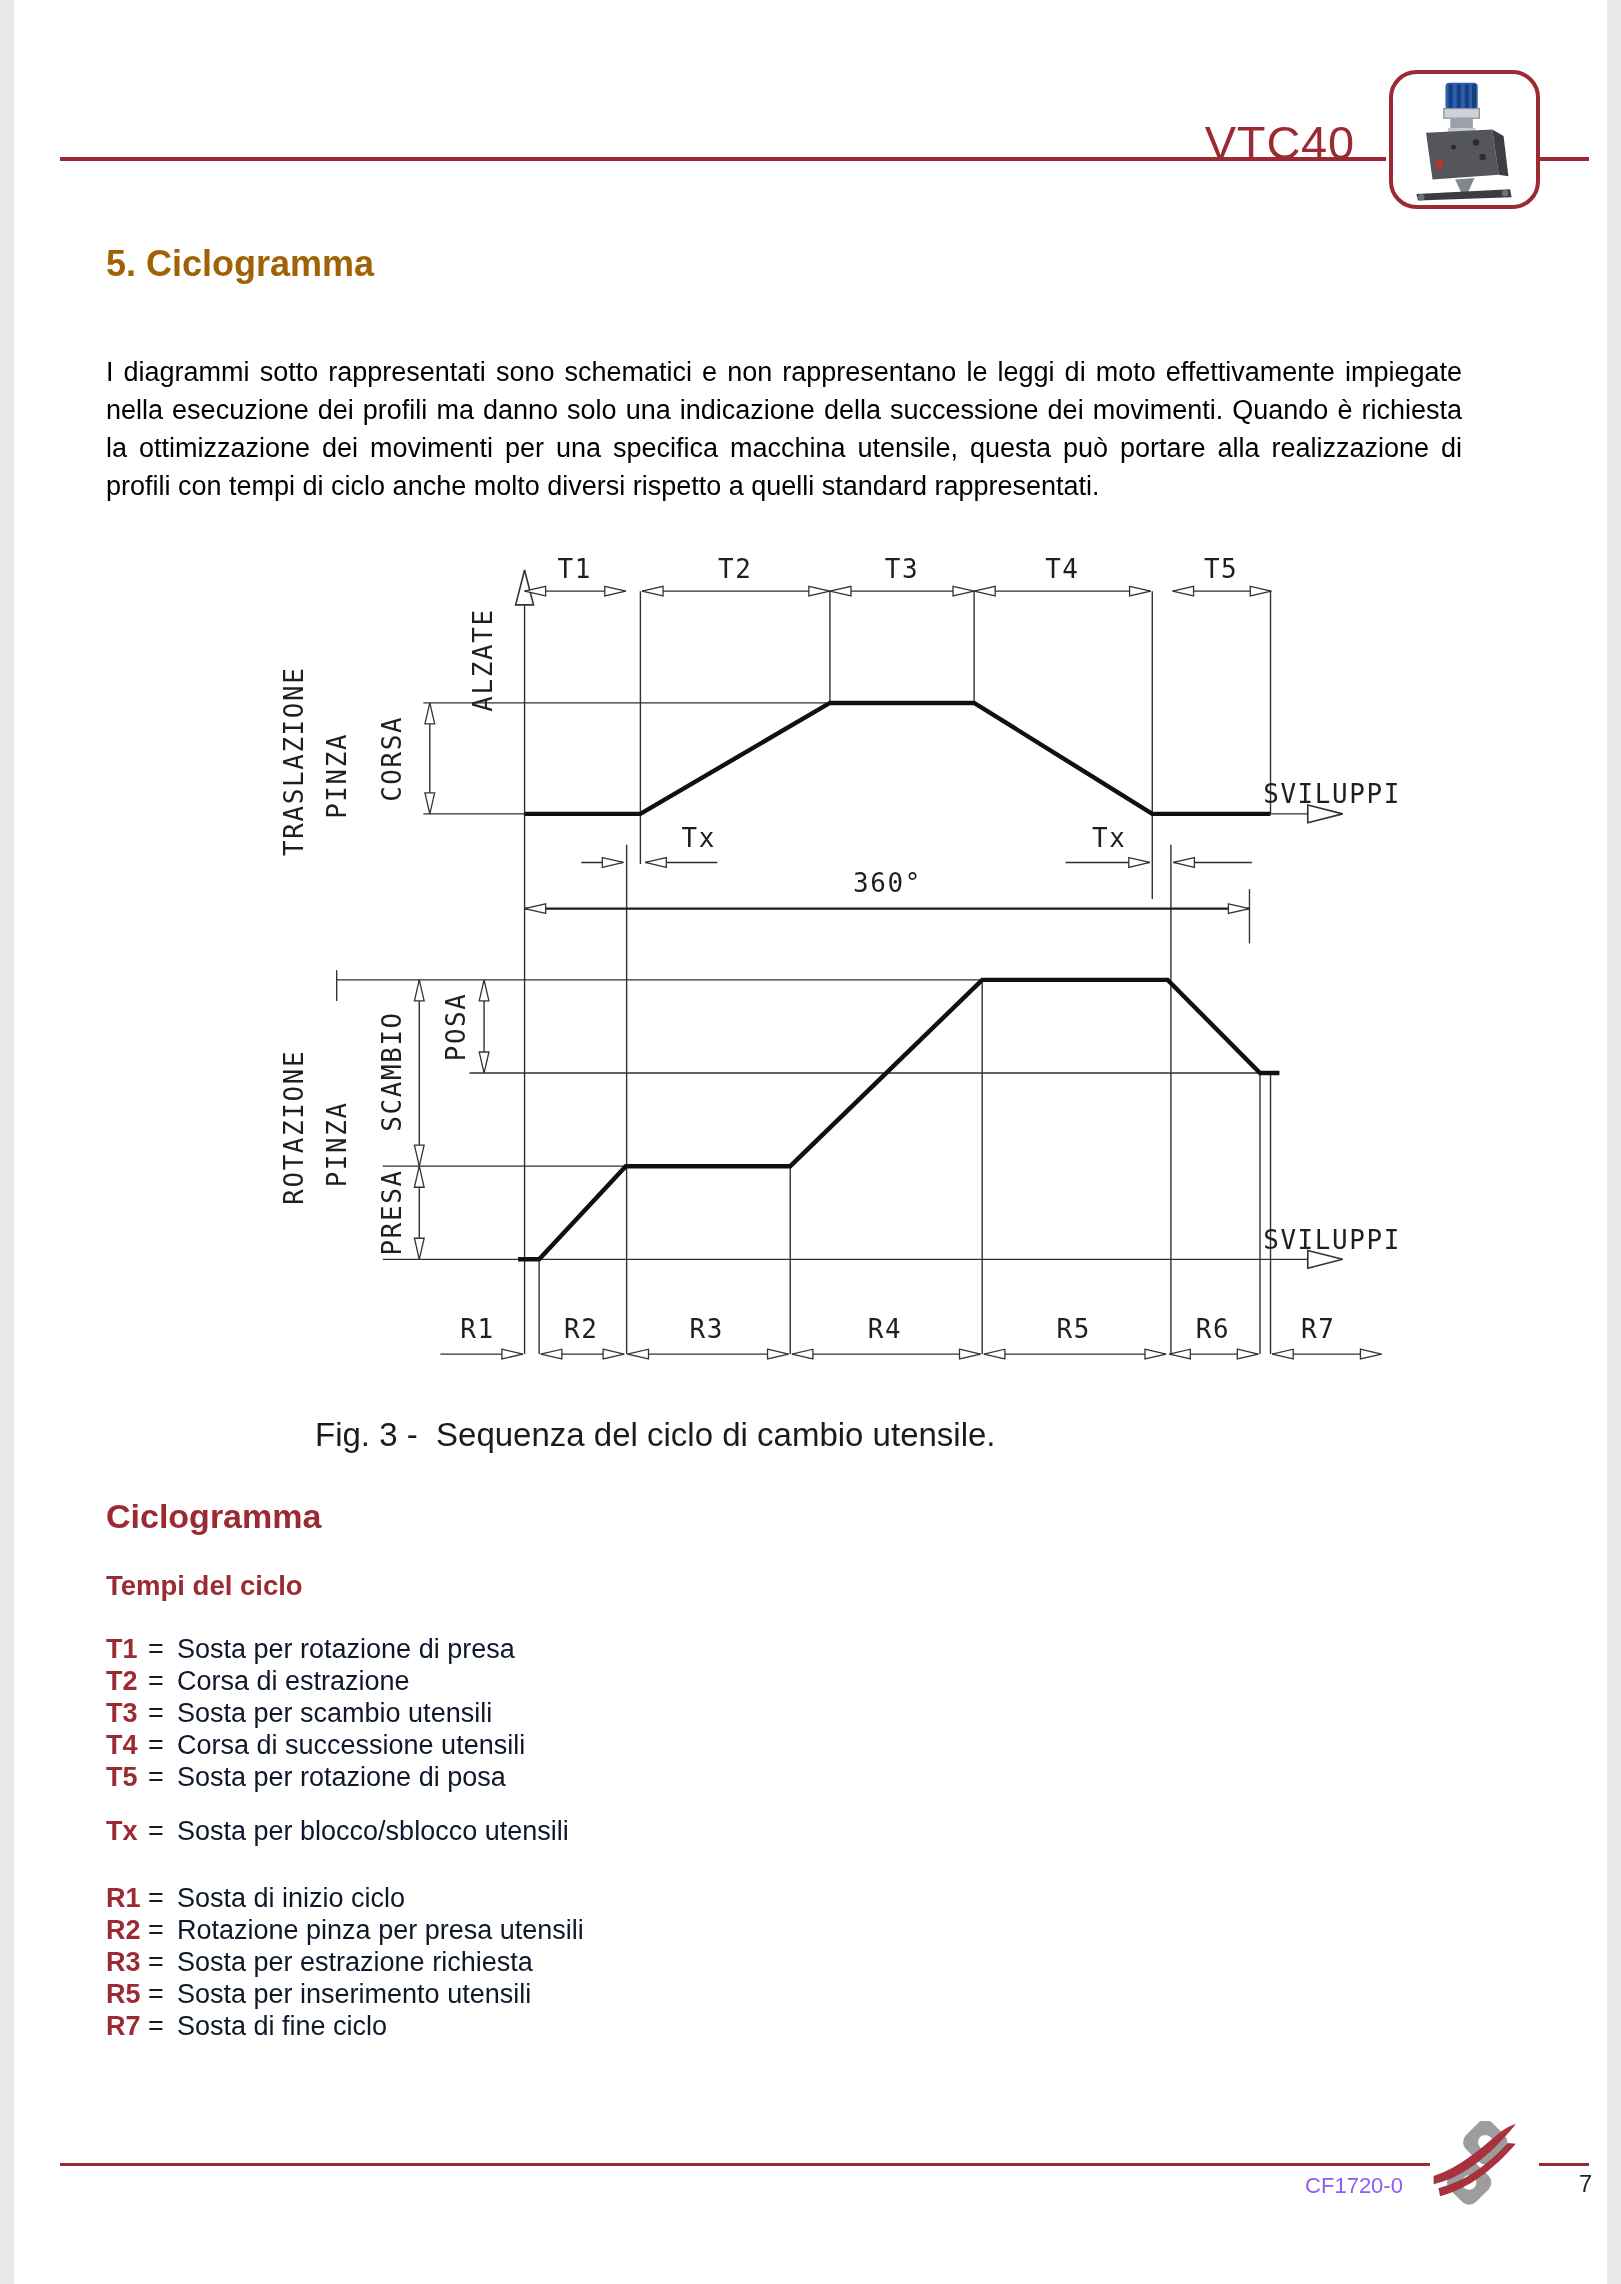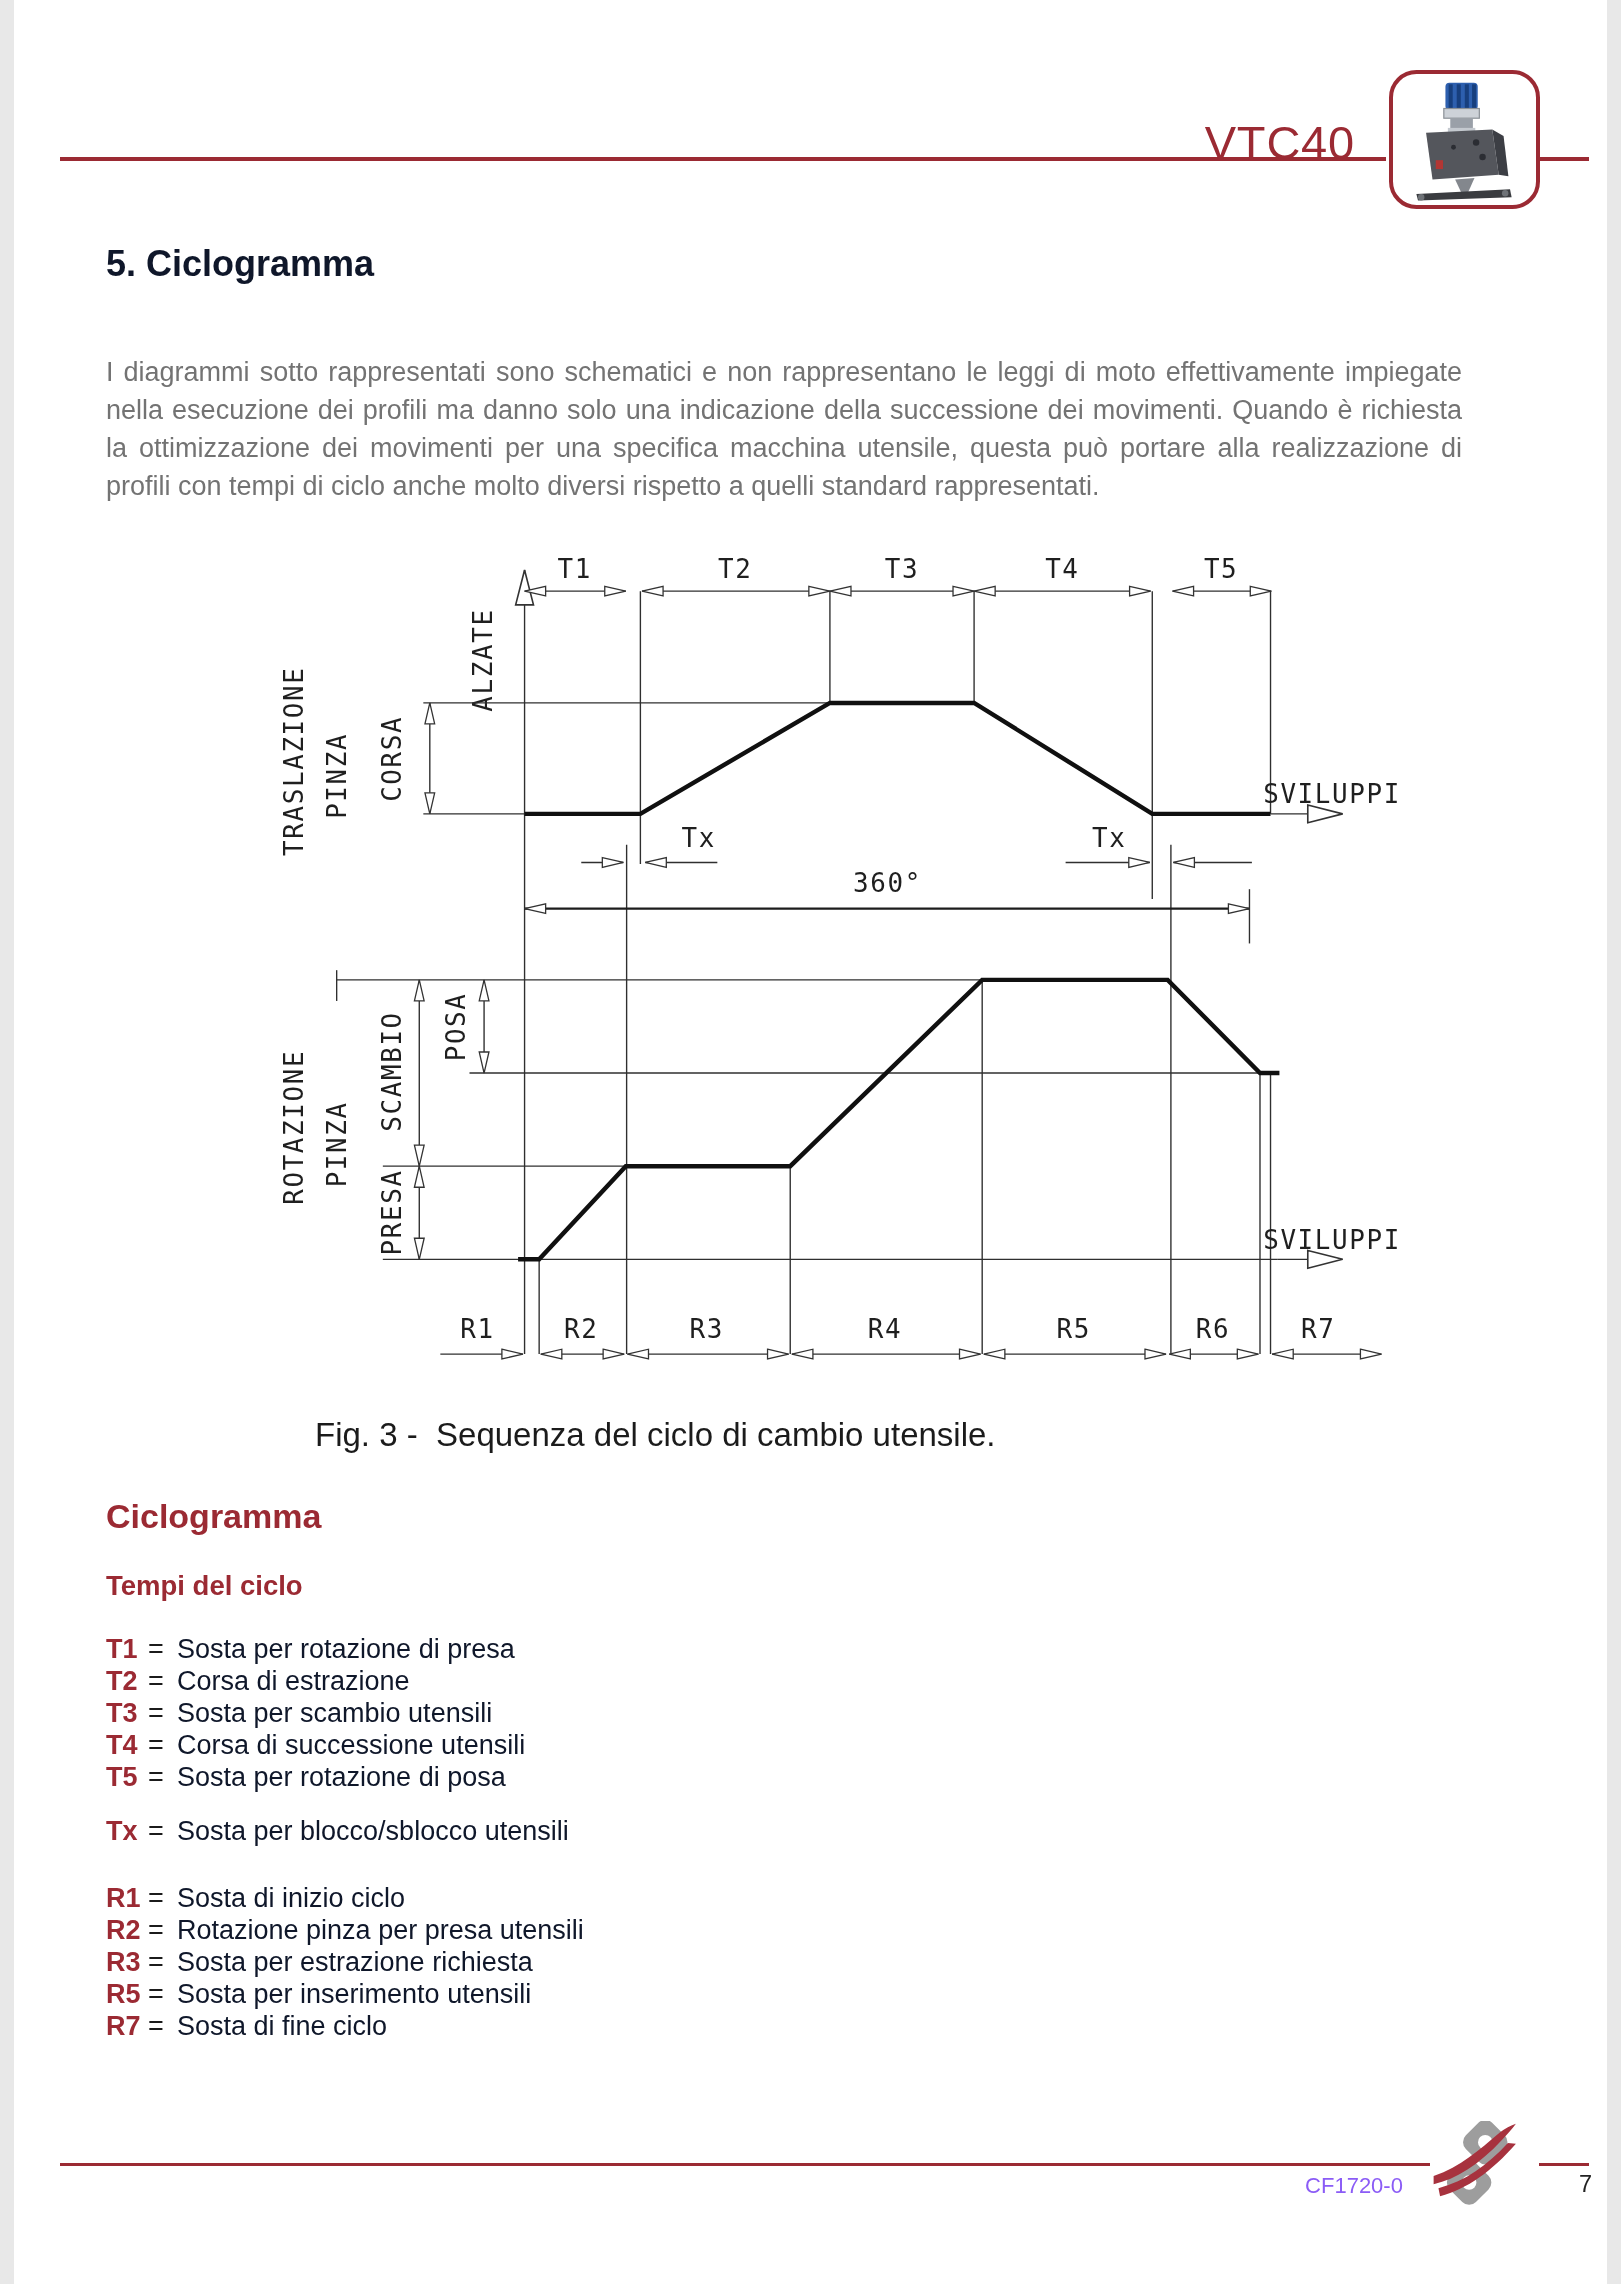--- a/index.html
+++ b/index.html
@@ -14,25 +14,25 @@
     position:absolute; left:1037px; top:115px; width:304px; text-align:right;
     font-size:47px; letter-spacing:0.8px; color:#9b2a33; font-family:"Liberation Sans",sans-serif;
   }
   .prodbox{
     position:absolute; left:1375px; top:70px; width:143px; height:131px;
     border:4px solid #9b2a33; border-radius:27.5px; background:#ffffff; box-sizing:content-box;
   }
   .prodbox svg{position:absolute; left:4px; top:4.9px;}
   
   .sec-title{
-    position:absolute; left:92px; top:243px; font-size:36px; font-weight:700; color:#0f172a;
+    position:absolute; left:92px; top:243px; font-size:36px; font-weight:700; color:#a16207;
   }
   .intro{
     position:absolute; left:92px; top:326px; width:1356px;
-    font-size:27px; line-height:38px; text-align:justify; color:#737373;
+    font-size:27px; line-height:38px; text-align:justify; color:#000000;
   }
   
   .diagram{position:absolute; left:138px; top:510px;}
   .ln{stroke:#2f2f2f; stroke-width:1.7; fill:none;}
   .l3{stroke:#1c1c1c; stroke-width:2.6; fill:none;}
   .lp{stroke:#101010; stroke-width:5.5; fill:none;}
   .me{marker-end:url(#ma);}
   .ms{marker-start:url(#ma);}
   .m2{marker-start:url(#ma); marker-end:url(#ma);}
   .meB{marker-end:url(#mb);}

